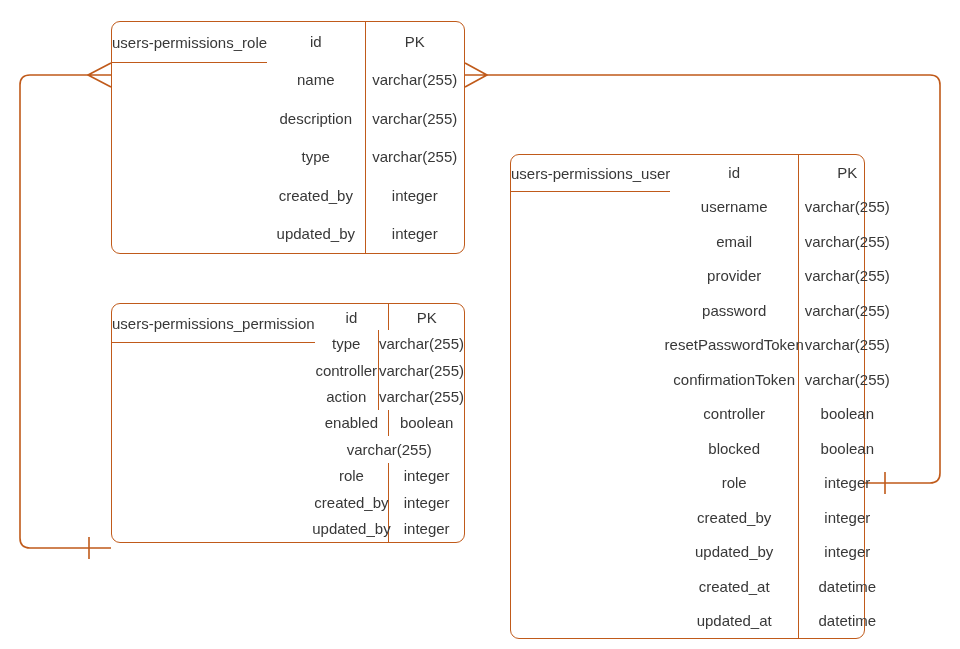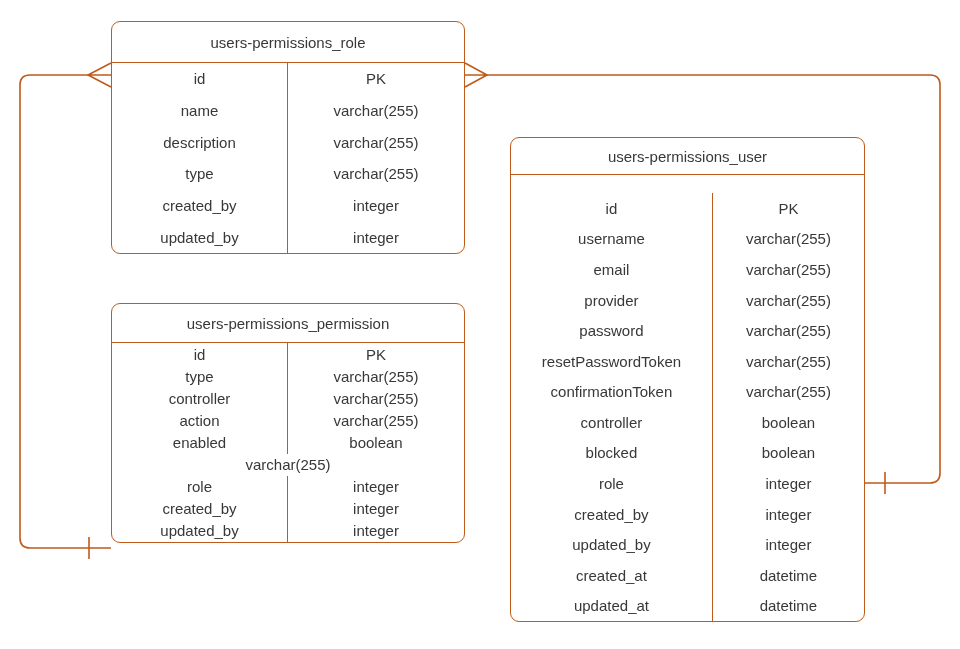--- a/index.html
+++ b/index.html
@@ -30,21 +30,21 @@
     stroke-width: 1.6;
     stroke-linejoin: round;
   }
   .entity {
     position: absolute;
     z-index: 1;
     background: #fff;
     border: 1.5px solid var(--stroke);
     border-radius: 9px;
     display: flex;
-    flex-direction: column;
+    flex-direction: row;
     font-size: 15px;
   }
   .entity .title {
     flex: 0 0 auto;
     display: flex;
     align-items: center;
     justify-content: center;
     border-bottom: 1.5px solid var(--stroke);
     white-space: nowrap;
   }
@@ -67,21 +67,21 @@
   }
   .cell.cname {
     width: 50%;
     border-right: 1.5px solid var(--stroke);
   }
   .cell.ctype { flex: 1 1 auto; }
   .t-role   { left: 111px; top: 21px;  width: 354px; height: 233px; }
   .t-role .title { height: 41px; }
   .t-perm   { left: 111px; top: 303px; width: 354px; height: 240px; }
   .t-perm .title { height: 39px; }
-  .t-user   { left: 510px; top: 137px; width: 355px; height: 485px; gap: 18px; }
+  .t-user   { left: 510px; top: 154px; width: 355px; height: 485px; }
   .t-user .title { height: 37px; }
   .t-user .cell.cname { width: 57.2%; }
 </style>
 </head>
 <body>
 
 <div class="canvas">
 
   <svg class="connectors" viewBox="0 0 960 649" xmlns="http://www.w3.org/2000/svg">
     <g>

